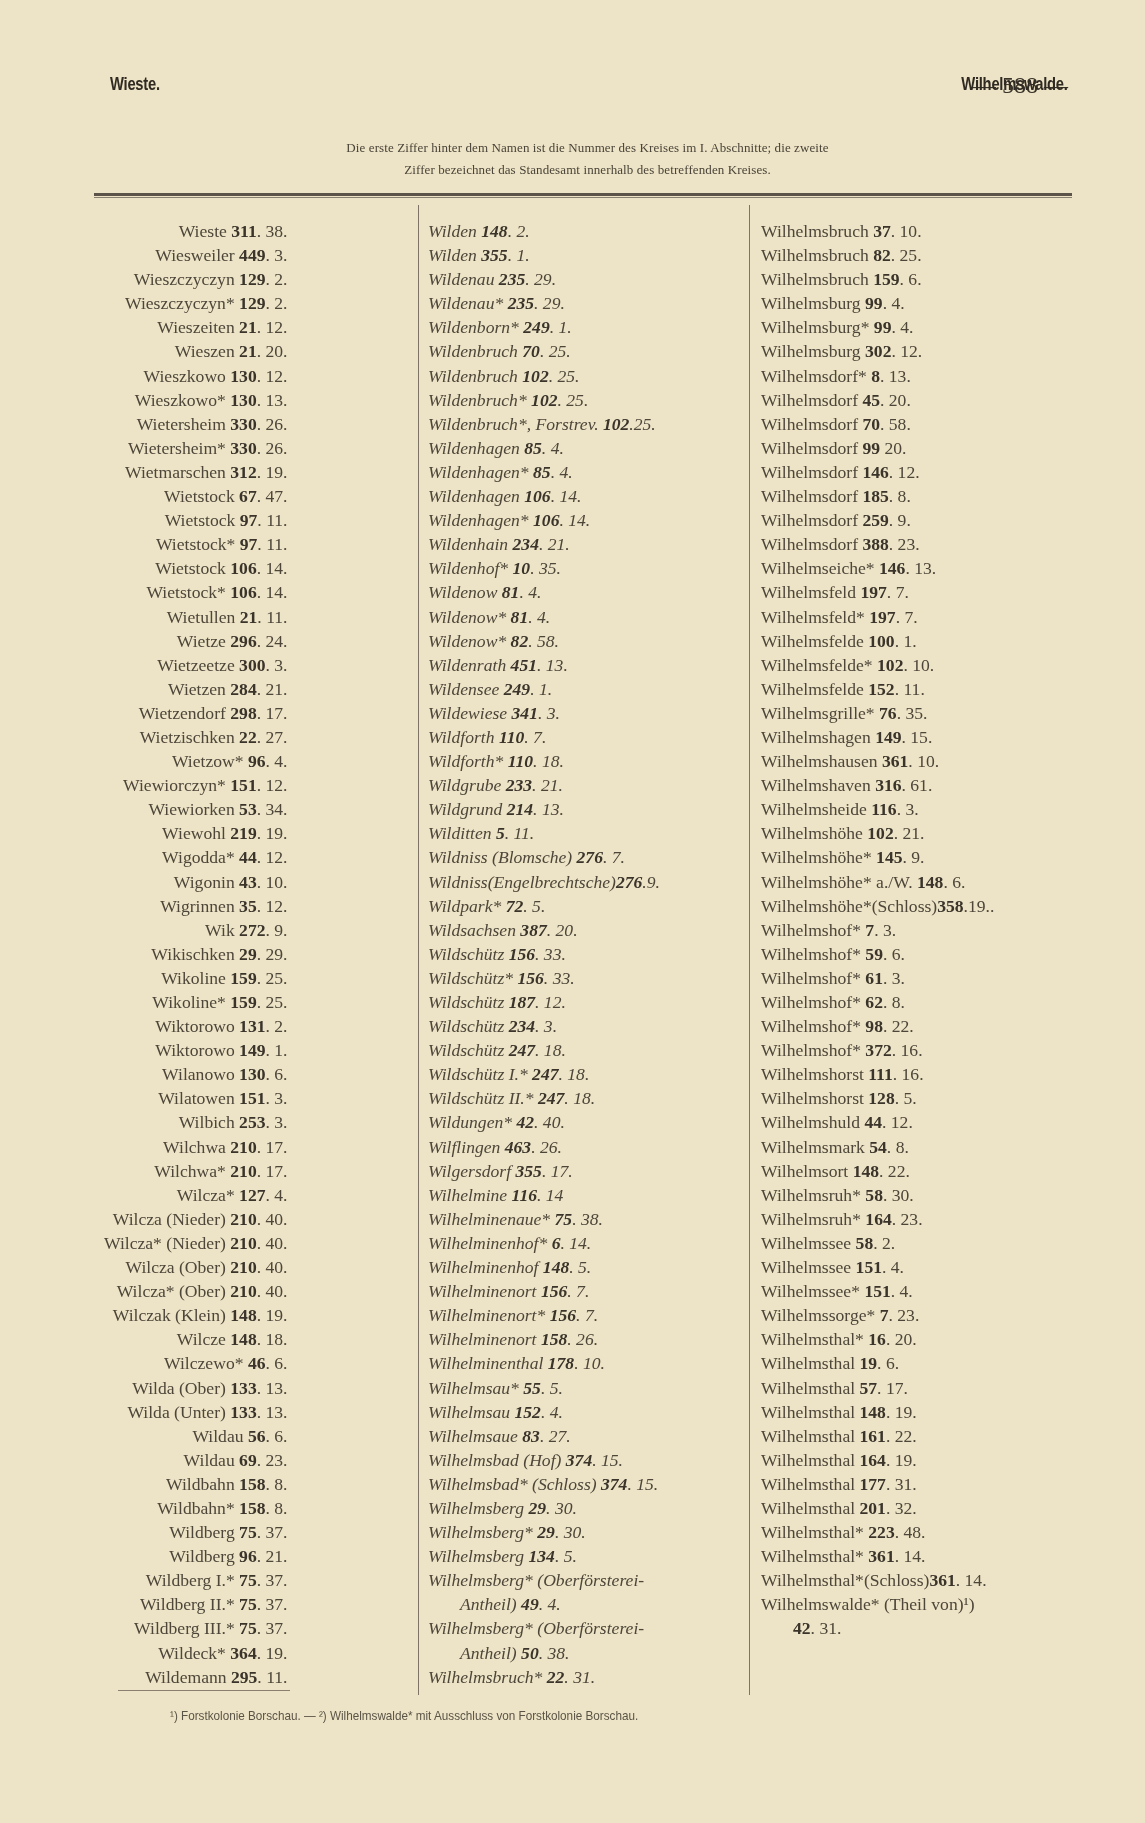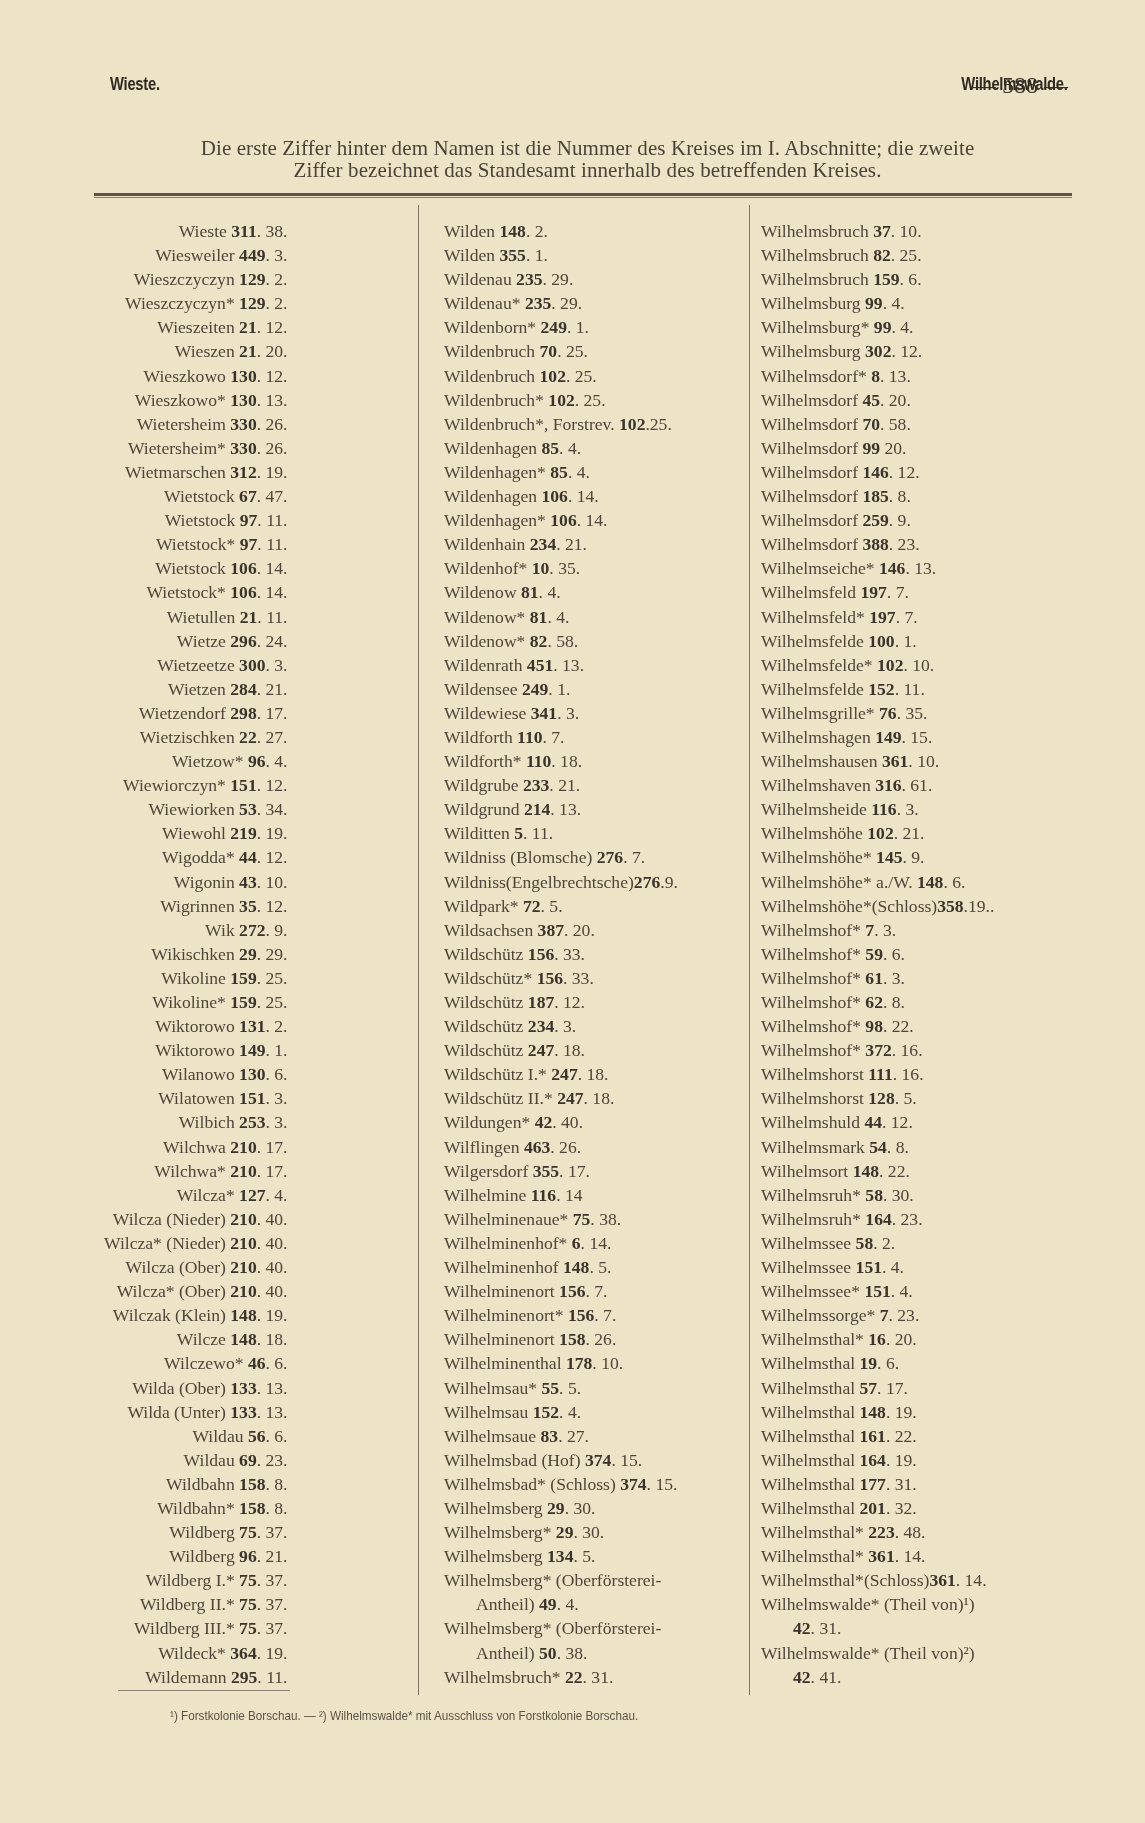--- a/index.html
+++ b/index.html
@@ -24,38 +24,38 @@
     transform: scaleX(0.82);
   }
   .rh-left { left: 0; transform-origin: left; }
   .rh-right { right: 0; transform-origin: right; }
   .rh-center {
     position: absolute; left: 0; right: 0; top: 0; text-align: right;
     font-size: 24px; color: #3a342a;
   }
   .intro {
     position: absolute; top: 137px; left: 100px; width: 975px;
-    text-align: center; font-size: 21px; line-height: 22px; color: #4a4438;
+    text-align: center; font-size: 13px; line-height: 22px; color: #4a4438;
     letter-spacing: 0.1px;
   }
   .rule-top {
     position: absolute; top: 193px; left: 94px; width: 978px; height: 3px;
     background: #5c5448;
   }
   .rule-top2 {
     position: absolute; top: 197px; left: 94px; width: 978px; height: 1px;
     background: #8a8070;
   }
   .col {
     position: absolute; top: 219px;
     font-size: 17.6px; line-height: 24.1px; color: #4d4639;
     white-space: nowrap;
   }
   .col-1 { left: 104px; text-align: right; }
-  .col-2 { left: 444px; }
+  .col-2 { left: 428px; font-style: italic; }
   .col-3 { left: 761px; }
   .vrule {
     position: absolute; width: 1px; background: #7d7466;
   }
   .vrule-1 { left: 418px; top: 205px; height: 1490px; }
   .vrule-2 { left: 749px; top: 205px; height: 1490px; }
   .entry { display: block; height: 24.1px; }
   .entry .num { font-weight: bold; color: #3a342a; }
   .entry.wrap { height: auto; }
   .entry .cont { display: block; padding-left: 32px; height: 24.1px; }
@@ -266,18 +266,17 @@
       <span class="entry"><span>Wilhelmsthal </span><span class="num">57</span><span>. 17.</span></span>
       <span class="entry"><span>Wilhelmsthal </span><span class="num">148</span><span>. 19.</span></span>
       <span class="entry"><span>Wilhelmsthal </span><span class="num">161</span><span>. 22.</span></span>
       <span class="entry"><span>Wilhelmsthal </span><span class="num">164</span><span>. 19.</span></span>
       <span class="entry"><span>Wilhelmsthal </span><span class="num">177</span><span>. 31.</span></span>
       <span class="entry"><span>Wilhelmsthal </span><span class="num">201</span><span>. 32.</span></span>
       <span class="entry"><span>Wilhelmsthal* </span><span class="num">223</span><span>. 48.</span></span>
       <span class="entry"><span>Wilhelmsthal* </span><span class="num">361</span><span>. 14.</span></span>
       <span class="entry"><span>Wilhelmsthal*(Schloss)</span><span class="num">361</span><span>. 14.</span></span>
       <span class="entry wrap"><span>Wilhelmswalde* (Theil von)¹)</span><span class="cont"><span></span><span class="num">42</span><span>. 31.</span></span></span>
-      <span class="entry wrap"><span>Wilhelmswalde* (Theil von)²)</span><span class="cont"><span></span><span class="num">42</span><span>. 41.</span></span></span>
     </div>
 
   <div class="foot-rule"></div>
   <div class="footnote">¹) Forstkolonie Borschau. — ²) Wilhelmswalde* mit Ausschluss von Forstkolonie Borschau.</div>
 </div>
 
 </body></html>

